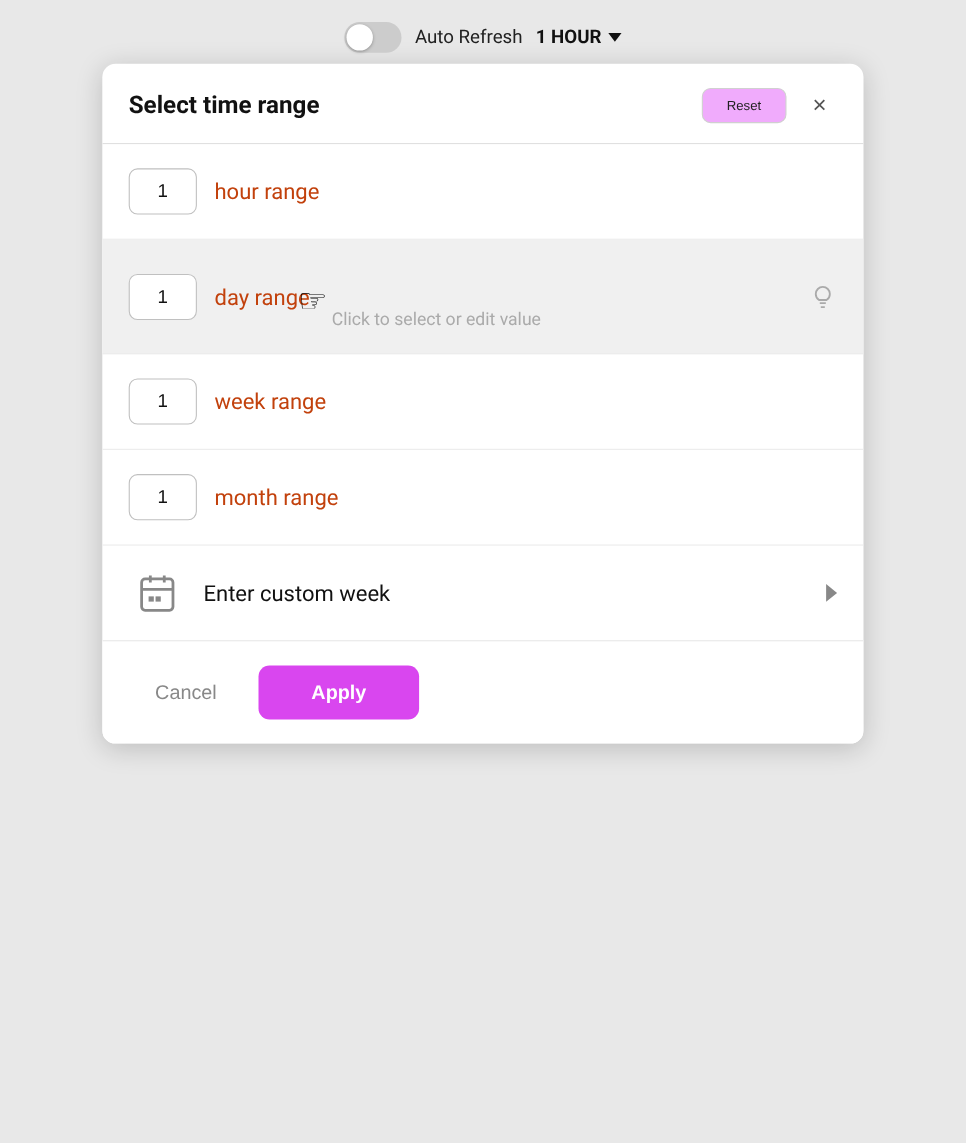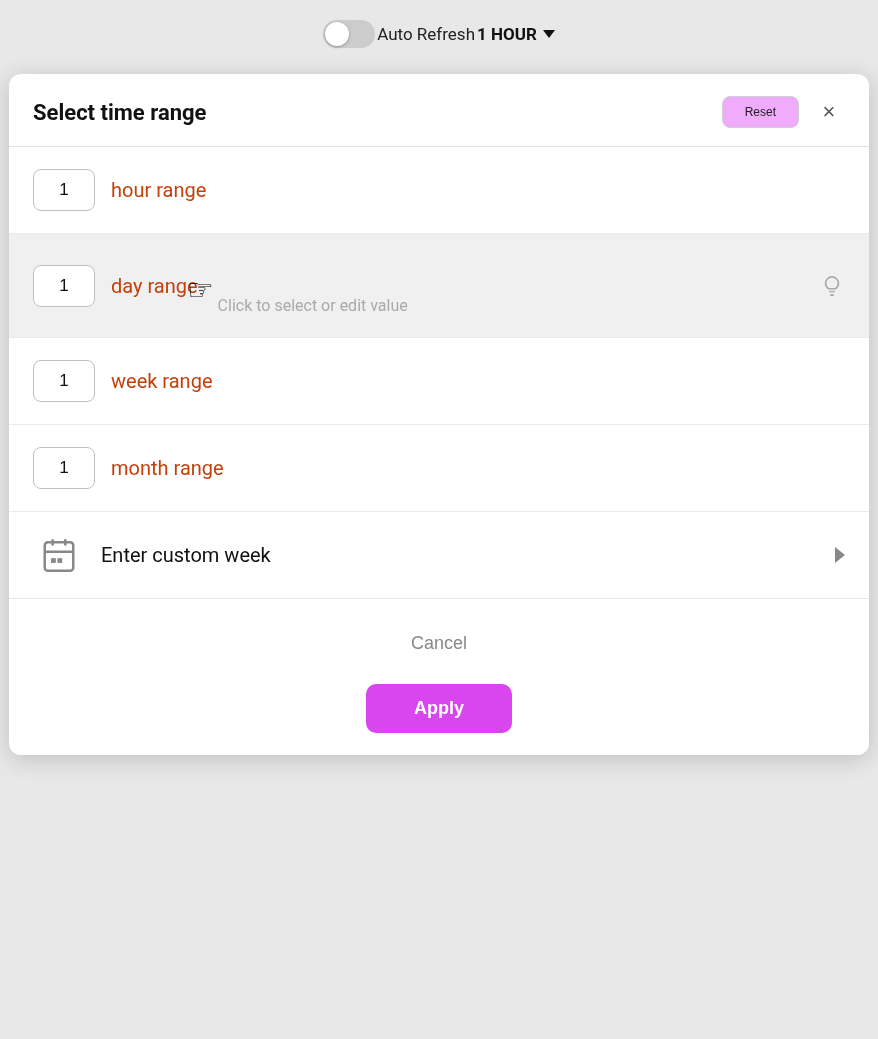--- a/index.html
+++ b/index.html
@@ -15,22 +15,22 @@
       min-height: 1039px;
       display: flex;
       flex-direction: column;
       align-items: center;
       padding-top: 20px;
     }
 
     .top-bar {
       display: flex;
       align-items: center;
-      gap: 2px;
-      margin-bottom: 26px;
+      gap: 12px;
+      margin-bottom: 10px;
       align-self: center;
     }
 
     .toggle-switch {
       width: 52px;
       height: 28px;
       background: #ccc;
       border-radius: 14px;
       position: relative;
       cursor: pointer;
@@ -70,21 +70,21 @@
       border-left: 6px solid transparent;
       border-right: 6px solid transparent;
       border-top: 8px solid #111;
       margin-left: 2px;
     }
 
     .modal-overlay {
       background: white;
       border-radius: 12px;
       box-shadow: 0 4px 24px rgba(0,0,0,0.18);
-      width: 860px;
+      width: 692px;
       overflow: hidden;
     }
 
     .modal-header {
       display: flex;
       align-items: center;
       justify-content: space-between;
       padding: 22px 24px 18px 24px;
       border-bottom: 1px solid #e0e0e0;
     }
@@ -208,26 +208,25 @@
       width: 0;
       height: 0;
       border-top: 8px solid transparent;
       border-bottom: 8px solid transparent;
       border-left: 10px solid #888;
     }
 
     .modal-footer {
       display: flex;
       align-items: center;
-      justify-content: flex-end;
+      justify-content: flex-start;
       padding: 22px 28px;
       gap: 18px;
       border-top: 1px solid #e8e8e8;
       background: white;
-      flex-direction: column;
     }
 
     .cancel-button {
       background: none;
       border: none;
       font-size: 18px;
       color: #888;
       cursor: pointer;
       padding: 12px 20px;
       border-radius: 8px;

